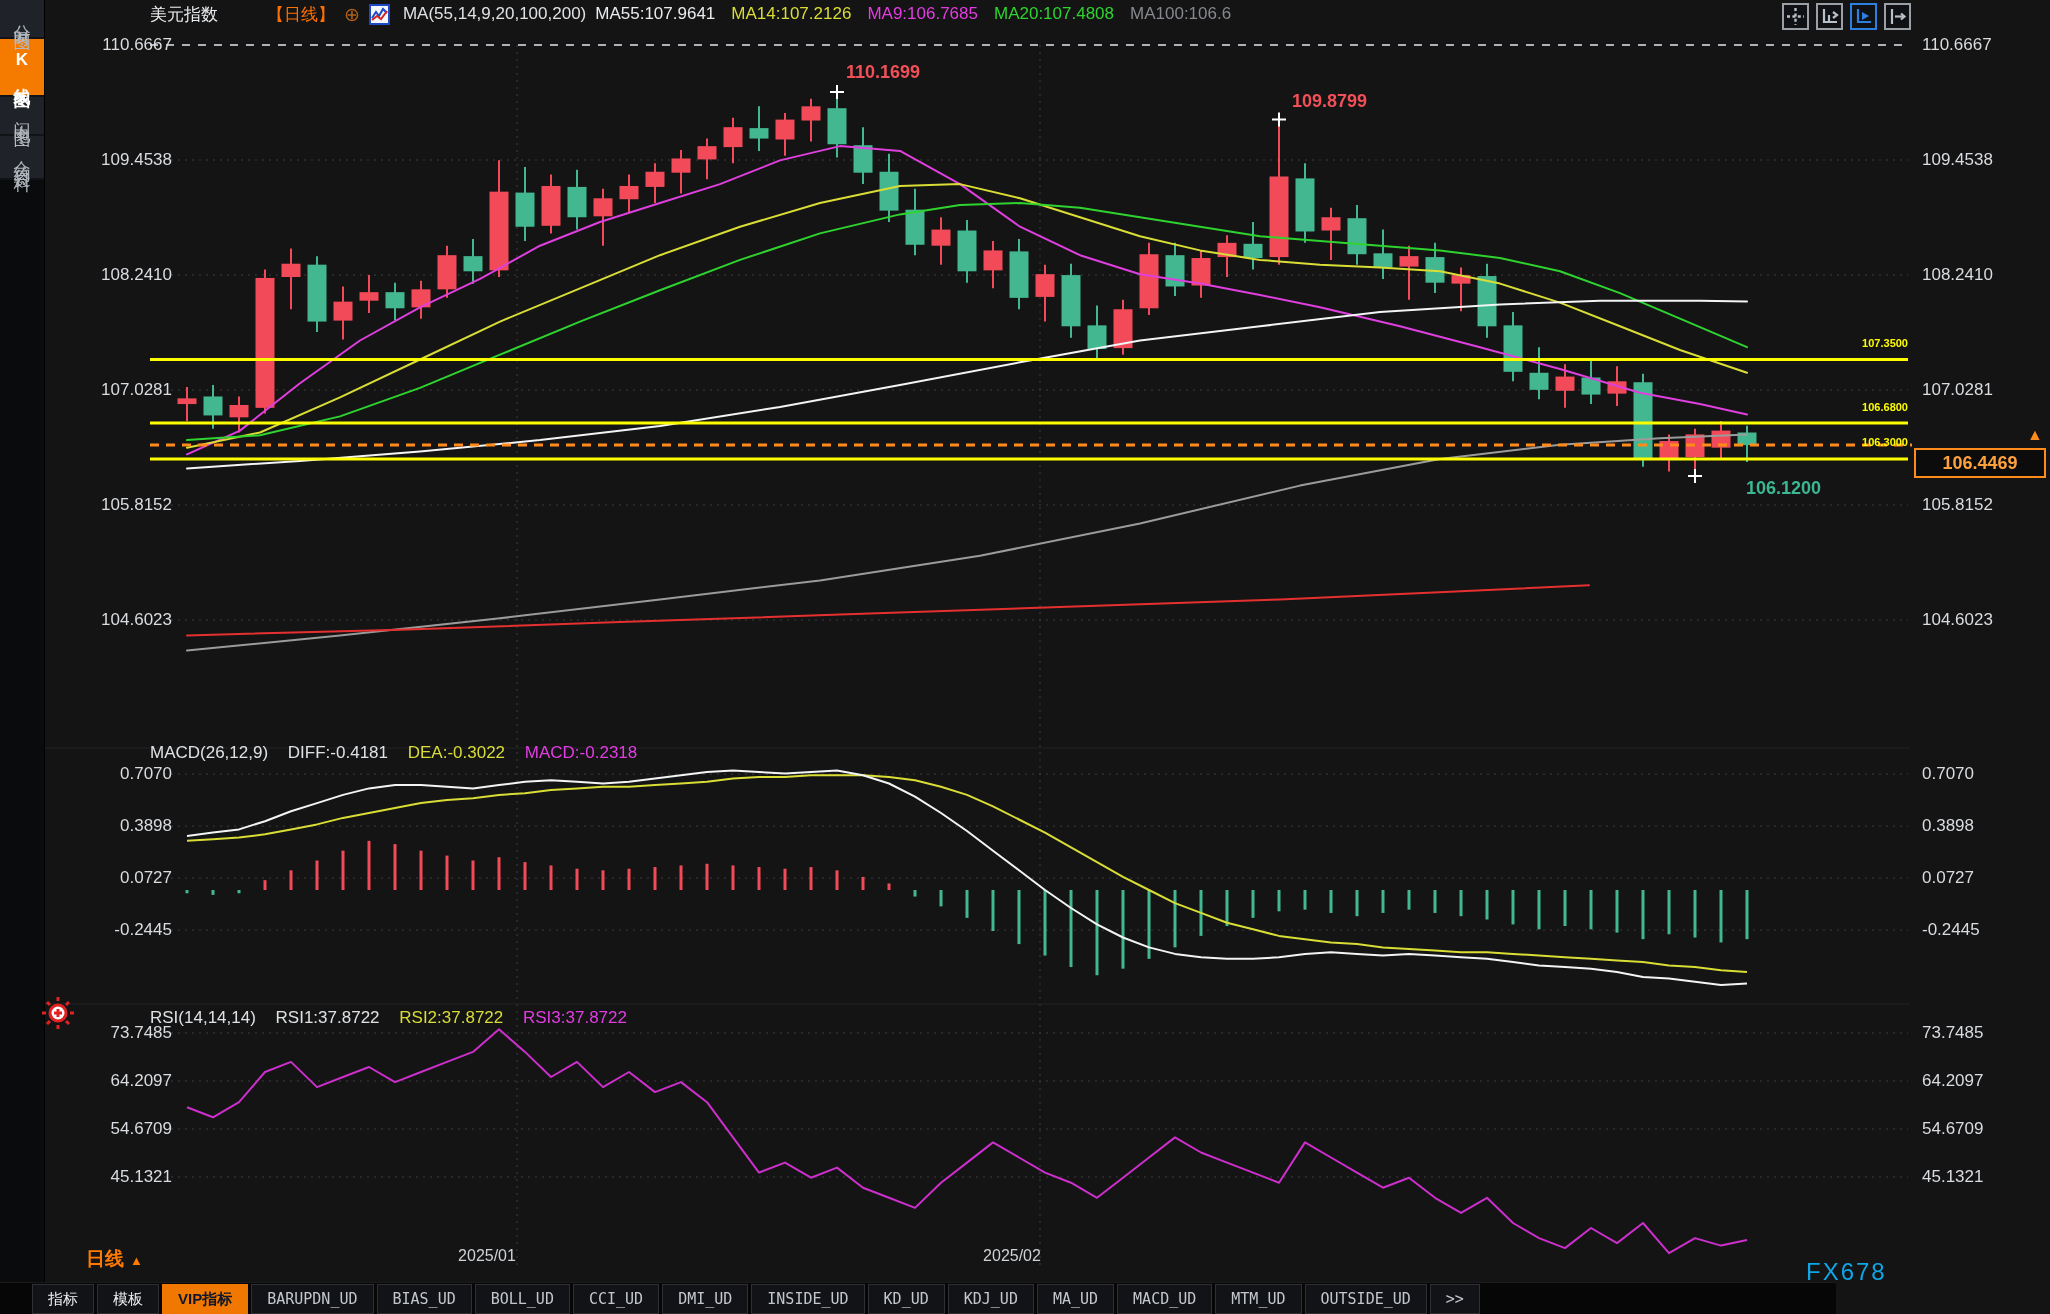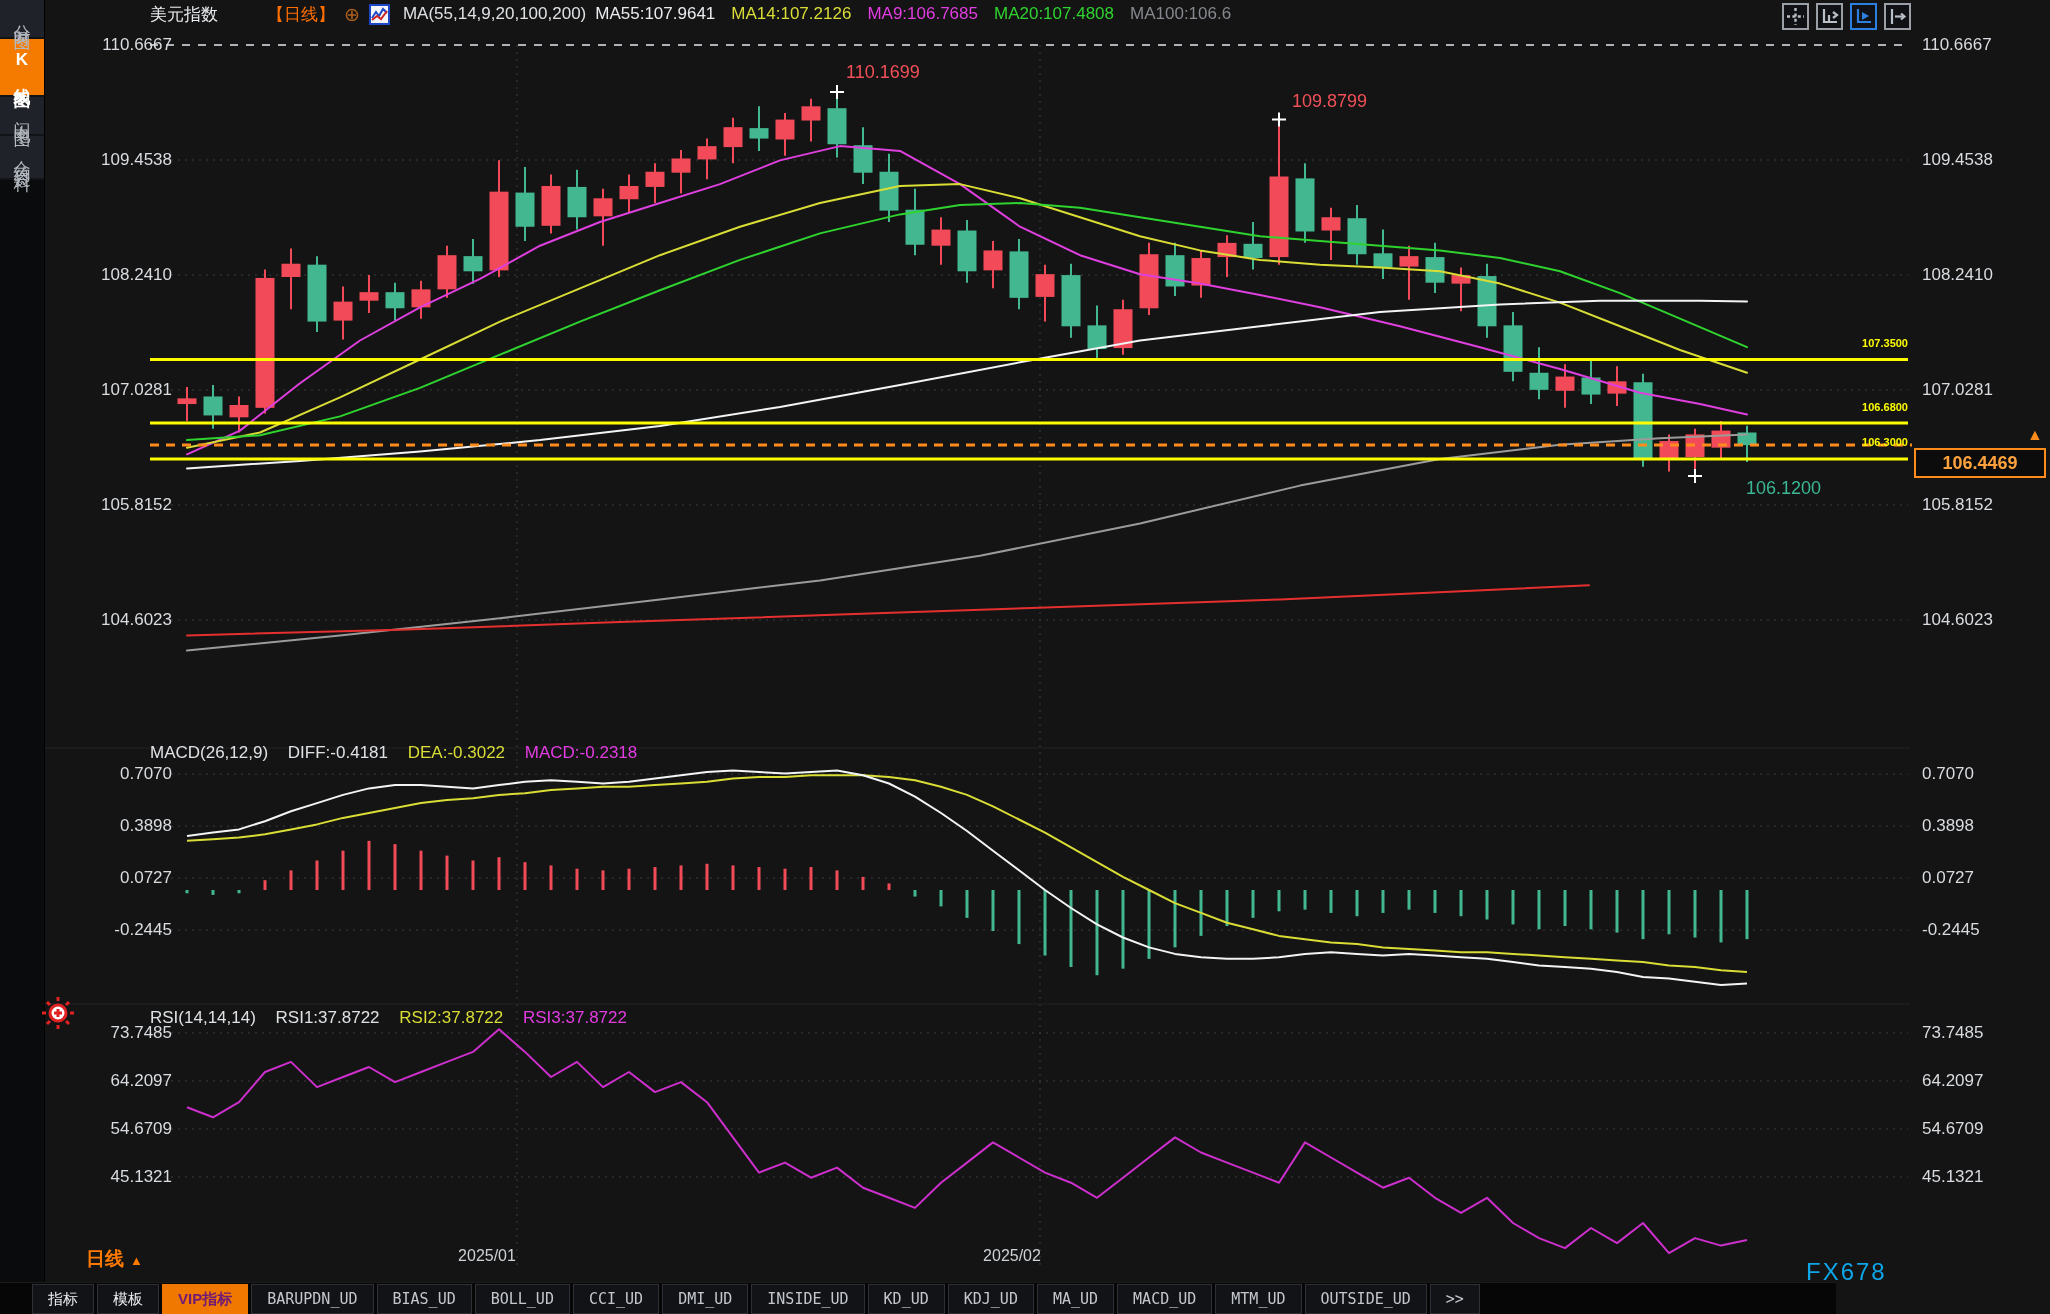--- a/index.html
+++ b/index.html
@@ -35,21 +35,21 @@
   .axl.left{left:44px;width:128px;text-align:right;}
   .axl.right{left:1922px;}
 
   
   .lvl{position:absolute;right:142px;font-size:11px;font-weight:bold;color:#fdfd00;z-index:4;}
   .pbox{position:absolute;left:1914px;top:448px;width:132px;height:30px;border:2px solid #ff8c1a;
         color:#ffa23e;font-size:18px;font-weight:bold;display:flex;align-items:center;
         justify-content:center;background:rgba(12,12,12,.92);box-sizing:border-box;z-index:4;}
   .paxarrow{position:absolute;left:2027px;top:426px;color:#ff8c1a;font-size:16px;z-index:4;}
 
-  .mk{position:absolute;font-size:18px;font-weight:normal;z-index:4;white-space:nowrap;}
+  .mk{position:absolute;font-size:18px;font-weight:bold;z-index:4;white-space:nowrap;}
   .mk.red{color:#f25058;}
   .mk.teal{color:#3bb793;margin-left:40px;}
 
   
   .phdr{position:absolute;left:150px;font-size:17px;z-index:4;white-space:nowrap;}
   .phdr span{margin-right:15px;}
   .c-white{color:#dfe2e5;} .c-yel{color:#d9dd35;} .c-mag{color:#e23ce2;}
 
   .dt{position:absolute;top:1247px;transform:translateX(-50%);font-size:16px;color:#ced2d6;z-index:3;}
 
@@ -60,21 +60,21 @@
   .period-cur .tri{font-size:13px;margin-left:6px;}
 
   
   .footer{position:absolute;left:0;top:1282px;width:1836px;height:32px;background:#060607;
           border-top:1px solid #1b1b1e;display:flex;align-items:center;gap:3px;
           padding-left:32px;box-sizing:border-box;z-index:6;}
   .ftab{height:30px;line-height:28px;padding:0 15px;background:#121317;border:1px solid #2e3036;
         color:#c3c7cd;font-family:"DejaVu Sans Mono",monospace;font-size:15px;
         box-sizing:border-box;cursor:pointer;white-space:nowrap;}
   .ftab.plain{font-family:"Liberation Sans",sans-serif;color:#eef1f4;}
-  .ftab.active{background:#f07800;border-color:#f07800;color:#701a75;
+  .ftab.active{background:#f07800;border-color:#f07800;color:#0f172a;
                font-family:"Liberation Sans",sans-serif;font-weight:bold;}
 
   .alarm{position:absolute;left:39px;top:994px;z-index:7;cursor:pointer;}
 </style>
 </head>
 <body>
 
 <div class="page">
 
   <svg id="chart" width="2050" height="1314" viewBox="0 0 2050 1314" style="position:absolute;left:0;top:0;z-index:1;">

